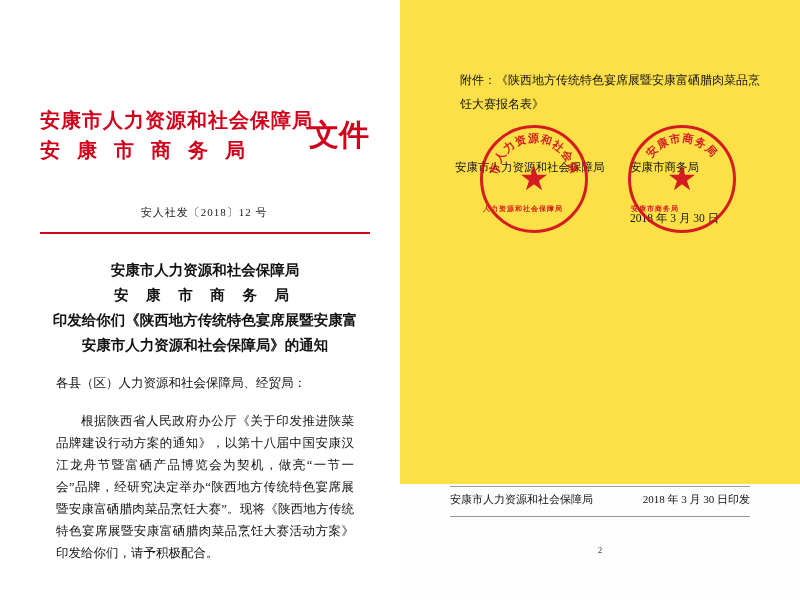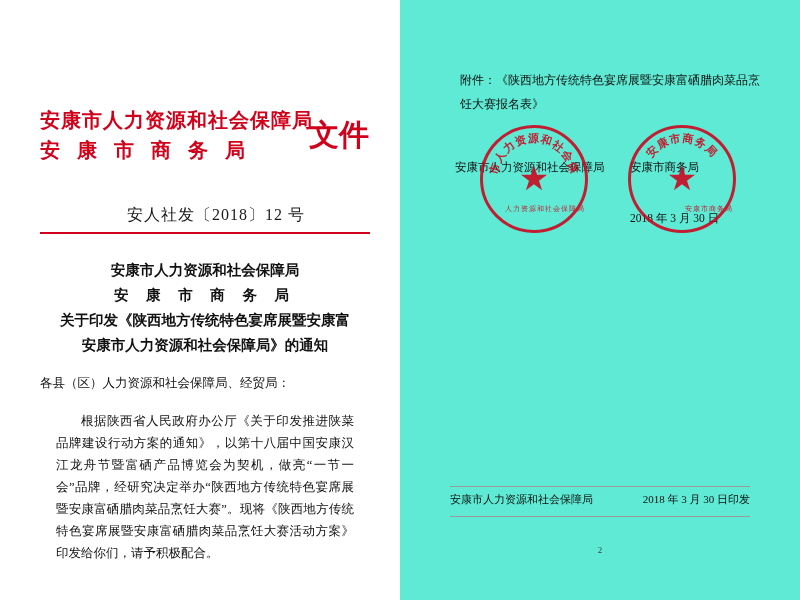--- a/index.html
+++ b/index.html
@@ -53,25 +53,25 @@
   .mh-wen {
     color: #d0021b;
     font-weight: bold;
     font-size: 30px;
     line-height: 32px;
     margin-left: -4px;
     white-space: nowrap;
   }
   .doc-number {
     position: absolute;
-    left: 16px;
+    left: 4px;
     top: 205px;
     width: 400px;
     text-align: center;
-    font-size: 16px;
+    font-size: 11px;
     color: #1a1a1a;
     letter-spacing: 1px;
   }
   .red-rule {
     position: absolute;
     left: 40px;
     top: 232px;
     width: 330px;
     height: 2px;
     background: #d0021b;
@@ -94,37 +94,37 @@
     position: absolute;
     left: 40px;
     top: 372px;
     width: 330px;
     color: #111;
     font-size: 12.5px;
     line-height: 22px;
     text-align: justify;
   }
   .body-block .addressee {
-    margin: 0 0 2px 0;
+    margin: 0 0 2px 16px;
   }
   .body-block p {
     margin: 16px;
   }
   .body-block .indent {
     text-indent: 25px;
   }
 
   
   .right-page {
     position: absolute;
     left: 400px;
     top: 0;
     width: 400px;
-    height: 600px;
-    background: #5eead4;
+    height: 484px;
+    background: #fde047;
   }
   .attachment {
     position: absolute;
     left: 60px;
     top: 68px;
     width: 300px;
     font-size: 12px;
     line-height: 24px;
     color: #111;
   }
@@ -184,24 +184,25 @@
     font-family: "Liberation Serif", serif;
     font-size: 11px;
     font-weight: bold;
     letter-spacing: 1px;
   }
   .seal-bottom {
     position: absolute;
     left: 0;
     bottom: 16px;
     width: 102px;
-    text-align: right;
+    text-align: left;
     color: #d0021b;
     font-size: 7px;
     letter-spacing: 1px;
+    font-weight: bold;
   }
   .footer-rule-top {
     position: absolute;
     left: 50px;
     top: 486px;
     width: 300px;
     height: 1px;
     background: #9a9a9a;
   }
   .footer-rule-bottom {
@@ -249,21 +250,21 @@
       </div>
     </div>
 
     <div class="doc-number">安人社发〔2018〕12 号</div>
 
     <div class="red-rule"></div>
 
     <div class="title-block">
       <div>安康市人力资源和社会保障局</div>
       <div class="t-spaced">安 康 市 商 务 局</div>
-      <div>关于印发《陕西地方传统特色宴席展暨安康富</div>
+      <div>印发给你们《陕西地方传统特色宴席展暨安康富</div>
       <div>安康市人力资源和社会保障局》的通知</div>
     </div>
 
     <div class="body-block">
       <p class="addressee">各县（区）人力资源和社会保障局、经贸局：</p>
       <p class="indent">根据陕西省人民政府办公厅《关于印发推进陕菜品牌建设行动方案的通知》，以第十八届中国安康汉江龙舟节暨富硒产品博览会为契机，做亮“一节一会”品牌，经研究决定举办“陕西地方传统特色宴席展暨安康富硒腊肉菜品烹饪大赛”。现将《陕西地方传统特色宴席展暨安康富硒腊肉菜品烹饪大赛活动方案》印发给你们，请予积极配合。</p>
     </div>
   </div>
 
   <div class="right-page">

